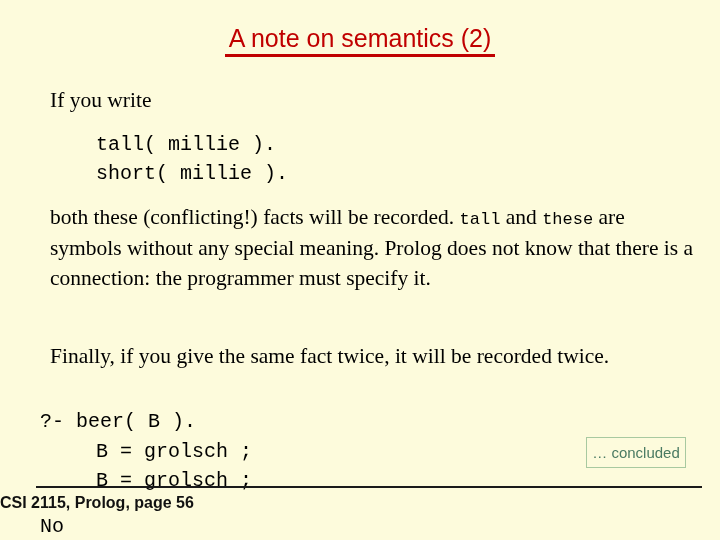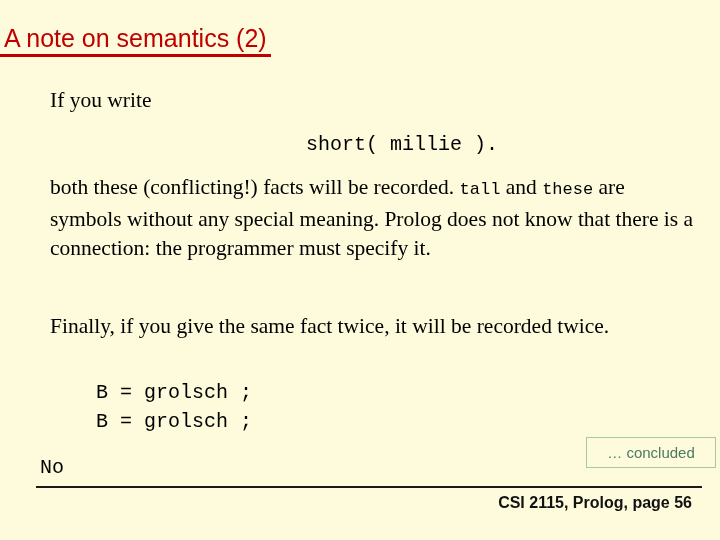--- a/index.html
+++ b/index.html
@@ -22,20 +22,21 @@
     height: 540px;
     box-sizing: border-box;
   }
 
   
   .title-wrap {
     position: absolute;
     left: 0;
     top: 24px;
     width: 720px;
+    text-align: center;
   }
   .slide-title {
     display: inline-block;
     font-family: "Liberation Sans", "DejaVu Sans", sans-serif;
     font-size: 25px;
     line-height: 28px;
     color: #c00000;
     border-bottom: 3px solid #c00000;
     padding: 0 4px 2px 4px;
     letter-spacing: 0px;
@@ -73,21 +74,21 @@
 
   .blk-gap { height: 20px; }
   .blk-gap-sm { height: 16px; }
   .blk-gap-lg { height: 22px; }
 
   
   .concluded-box {
     position: absolute;
     left: 586px;
     top: 437px;
-    width: 130px;
+    width: 100px;
     height: 31px;
     box-sizing: border-box;
     border: 1px solid #a8c9a0;
     background: #fdfbdc;
     display: flex;
     align-items: center;
     justify-content: center;
   }
   .concluded-text {
     font-family: "Liberation Sans", "DejaVu Sans", sans-serif;
@@ -103,56 +104,56 @@
     top: 486px;
     width: 666px;
     height: 0;
     border-top: 2px solid #1a1a1a;
   }
   .footer-text {
     position: absolute;
     left: 0;
     top: 494px;
     width: 702px;
-    text-align: right;
     font-family: "Liberation Sans", "DejaVu Sans", sans-serif;
     font-size: 16px;
     font-weight: bold;
     color: #111111;
     padding-right: 18px;
     box-sizing: border-box;
-    margin-left: 8px;
   }
 </style>
 </head>
 <body>
 
 <div class="slide">
 
   <div class="title-wrap">
     <span class="slide-title">A note on semantics (2)</span>
   </div>
 
   <div class="body">
 
     <div>
       <p class="para">If you write</p>
-      <p class="code" style="padding-left:60px;text-align:center;">short( millie ).</p>
+      <p class="code" style="padding-left:60px;">tall( millie ).</p>
+      <p class="code" style="padding-left:60px;">short( millie ).</p>
       <p class="para"><span>both these (conflicting!) facts will be recorded. </span><span class="code-inline">tall</span><span> and </span><span class="code-inline">these</span><span> are symbols without any special meaning. Prolog does not know that there is a connection: the programmer must specify it.</span></p>
     </div>
 
     <div class="blk-gap"></div>
 
     <div>
       <p class="para"><span>Finally, if you give the same fact twice, it </span><span class="u">will</span><span> be recorded twice.</span></p>
     </div>
 
     <div class="blk-gap-lg"></div>
 
     <div>
+      <p class="code" style="padding-left:4px;">?- beer( B ).</p>
       <p class="code" style="padding-left:60px;">B = grolsch ;</p>
       <p class="code" style="padding-left:60px;">B = grolsch ;</p>
     </div>
 
     <div class="blk-gap-sm"></div>
 
     <p class="code" style="padding-left:4px;">No</p>
 
   </div>
 

